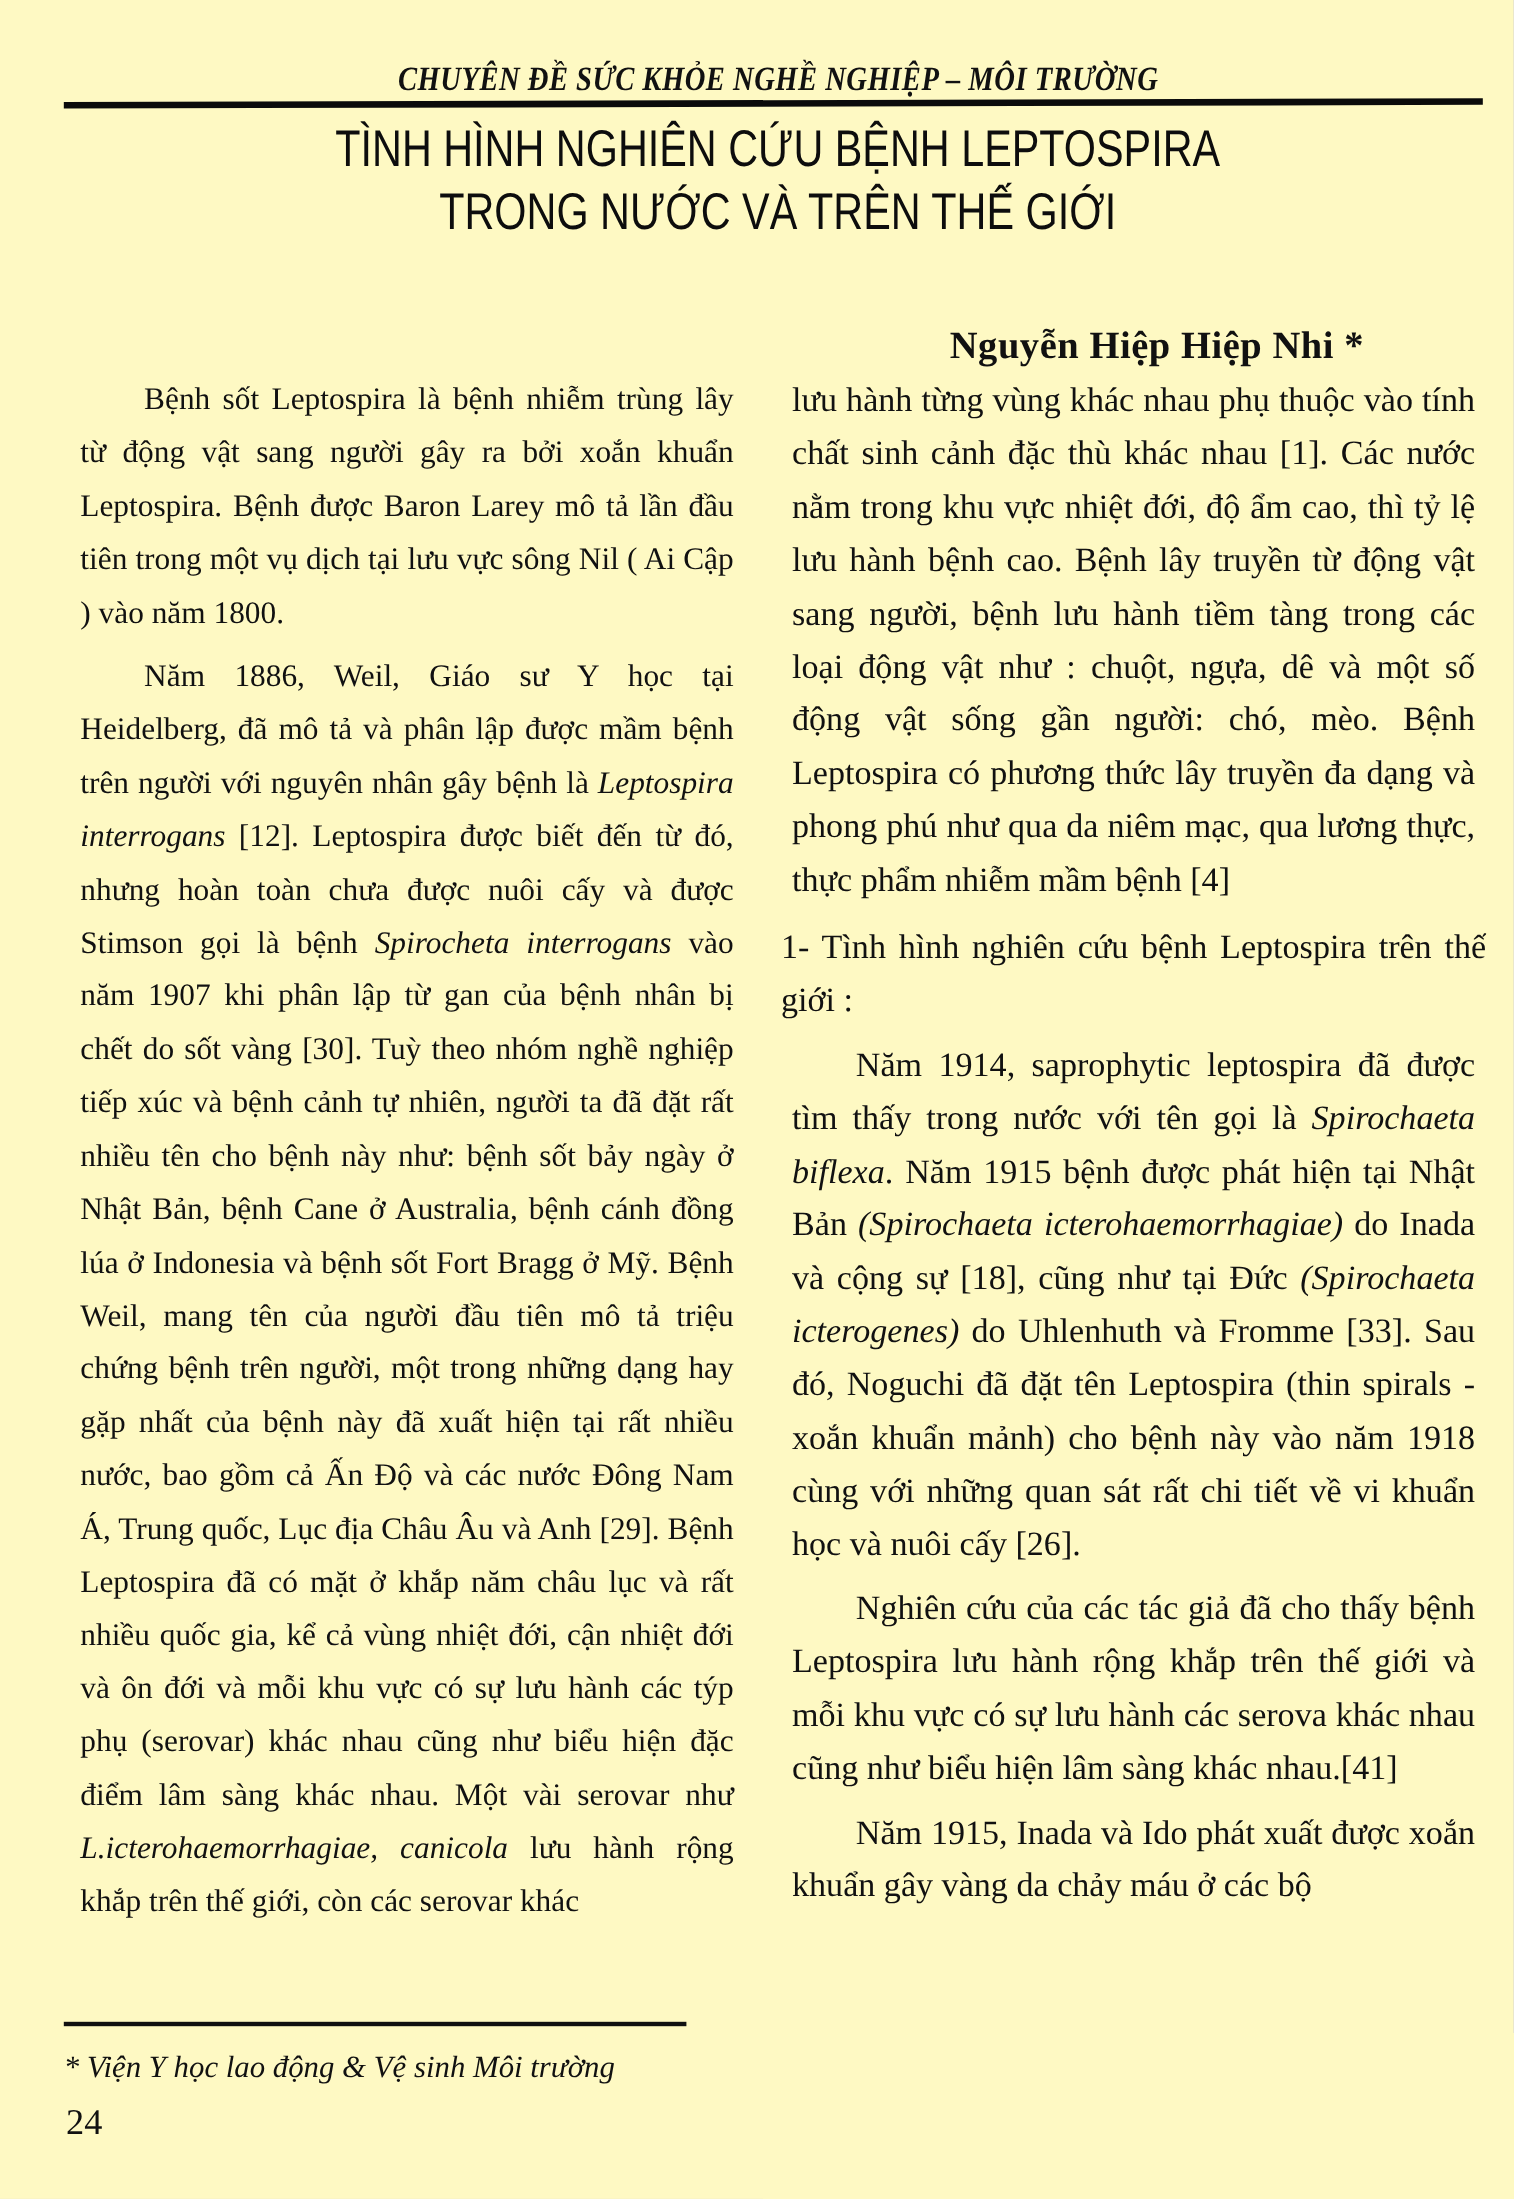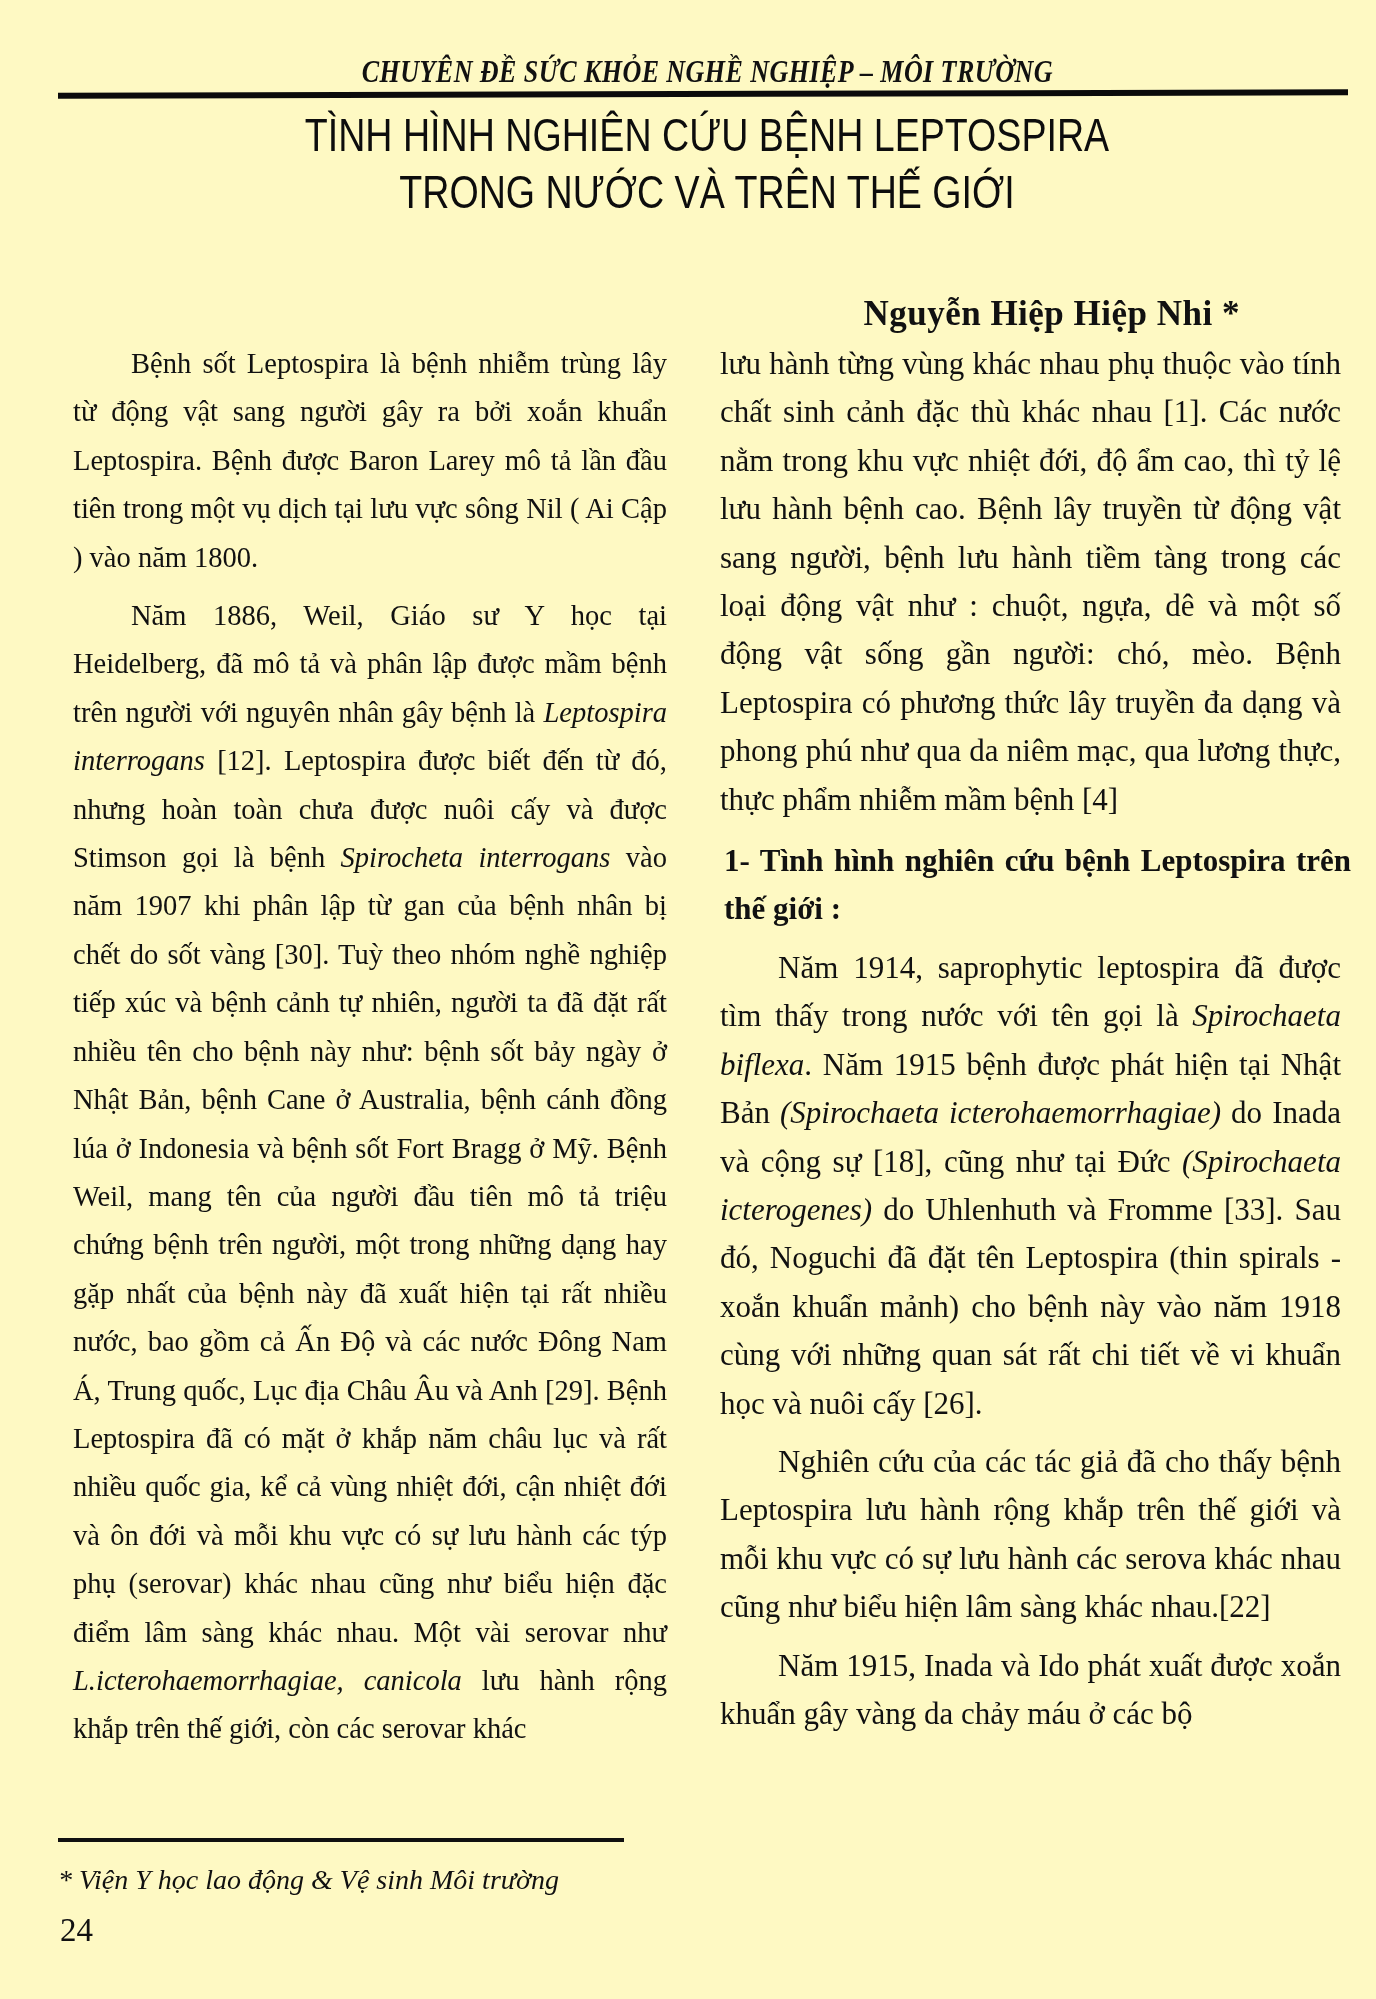--- a/index.html
+++ b/index.html
@@ -72,24 +72,24 @@
   .para {
     margin: 10px;
     text-align: justify;
     line-height: 48.4px;
   }
   .col-left  .para { font-size: 28.5px; }
   .col-right .para { font-size: 31px; }
   .indent { text-indent: 58px; }
   .italic { font-style: italic; }
   .section-heading {
-    margin: 13px 0 6px 14px;
+    margin: 13px 0 6px 0;
     font-size: 31px;
     line-height: 48.4px;
-    font-weight: bold;
+    font-weight: normal;
     text-align: justify;
   }
   .footnote-block {
     position: absolute;
     top: 1838px; left: 58px;
     width: 566px;
     border-top: 4px solid #111;
     padding-top: 22px;
   }
   .footnote {
@@ -125,21 +125,21 @@
 
     <div class="col-left">
       <p class="para indent">Bệnh sốt Leptospira là bệnh nhiễm trùng lây từ động vật sang người  gây ra bởi xoắn khuẩn Leptospira. Bệnh được Baron Larey mô tả lần đầu tiên trong một vụ dịch tại lưu vực sông Nil ( Ai Cập ) vào năm 1800.</p>
       <p class="para indent"><span>Năm 1886, Weil, Giáo sư Y học tại Heidelberg, đã mô tả và phân lập được mầm bệnh trên người với nguyên nhân gây bệnh là </span><span class="italic">Leptospira interrogans</span><span> [12]. Leptospira được biết đến từ đó, nhưng hoàn toàn chưa được nuôi cấy và được Stimson gọi là bệnh </span><span class="italic">Spirocheta interrogans</span><span> vào năm 1907 khi phân lập từ gan của bệnh nhân bị chết do sốt vàng [30]. Tuỳ theo nhóm nghề nghiệp tiếp xúc và bệnh cảnh tự nhiên, người ta đã đặt rất nhiều tên cho bệnh này như: bệnh sốt bảy ngày ở Nhật Bản, bệnh Cane ở Australia, bệnh cánh đồng lúa ở Indonesia và bệnh sốt Fort Bragg ở Mỹ. Bệnh Weil, mang tên của người đầu tiên mô tả triệu chứng bệnh trên người, một trong những dạng hay gặp nhất của bệnh này đã xuất hiện tại rất nhiều nước, bao gồm cả Ấn Độ và các nước Đông Nam Á, Trung quốc, Lục địa Châu Âu và Anh [29]. Bệnh Leptospira đã có mặt ở khắp năm châu lục và rất nhiều quốc gia, kể cả vùng nhiệt đới, cận nhiệt đới và ôn đới và mỗi khu vực có sự lưu hành các týp phụ (serovar) khác nhau cũng như biểu hiện đặc điểm lâm sàng khác nhau. Một vài serovar như </span><span class="italic">L.icterohaemorrhagiae, canicola</span><span> lưu hành rộng khắp trên thế giới, còn các serovar khác</span></p>
     </div>
 
     <div class="col-right">
       <p class="para">lưu hành từng vùng khác nhau phụ thuộc vào tính chất sinh cảnh đặc thù khác nhau [1]. Các nước nằm trong khu vực nhiệt đới, độ ẩm cao, thì tỷ lệ lưu hành bệnh cao. Bệnh lây truyền từ động vật sang người, bệnh lưu hành tiềm tàng trong các loại động vật như : chuột, ngựa, dê và một số động vật sống gần người: chó, mèo. Bệnh Leptospira có phương thức lây truyền đa dạng và phong phú như qua da niêm mạc, qua lương thực, thực phẩm nhiễm mầm bệnh [4]</p>
       <h2 class="section-heading">1- Tình hình nghiên cứu bệnh Leptospira trên thế giới :</h2>
       <p class="para indent"><span>Năm 1914, saprophytic leptospira đã được tìm thấy trong nước với tên gọi là </span><span class="italic">Spirochaeta biflexa</span><span>. Năm 1915 bệnh được phát hiện tại Nhật Bản </span><span class="italic">(Spirochaeta icterohaemorrhagiae)</span><span> do Inada và cộng sự [18], cũng như tại Đức </span><span class="italic">(Spirochaeta icterogenes)</span><span> do Uhlenhuth và Fromme [33]. Sau đó, Noguchi đã đặt tên Leptospira (thin spirals - xoắn khuẩn mảnh) cho bệnh này vào năm 1918 cùng với những quan sát rất chi tiết về vi khuẩn học và nuôi cấy [26].</span></p>
-      <p class="para indent">Nghiên cứu của các tác giả đã cho thấy bệnh Leptospira lưu hành rộng khắp trên thế giới và mỗi khu vực có sự lưu hành các serova khác nhau cũng như biểu hiện lâm sàng khác nhau.[22]</p>
+      <p class="para indent">Nghiên cứu của các tác giả đã cho thấy bệnh Leptospira lưu hành rộng khắp trên thế giới và mỗi khu vực có sự lưu hành các serova khác nhau cũng như biểu hiện lâm sàng khác nhau.[41]</p>
       <p class="para indent">Năm 1915, Inada và Ido phát xuất được xoắn khuẩn gây vàng da chảy máu ở các bộ</p>
     </div>
 
   </div>
 
   <div class="footnote-block">
     <div class="footnote">* Viện Y học lao động &amp; Vệ sinh Môi trường</div>
   </div>
 
   <div class="page-number">24</div>

